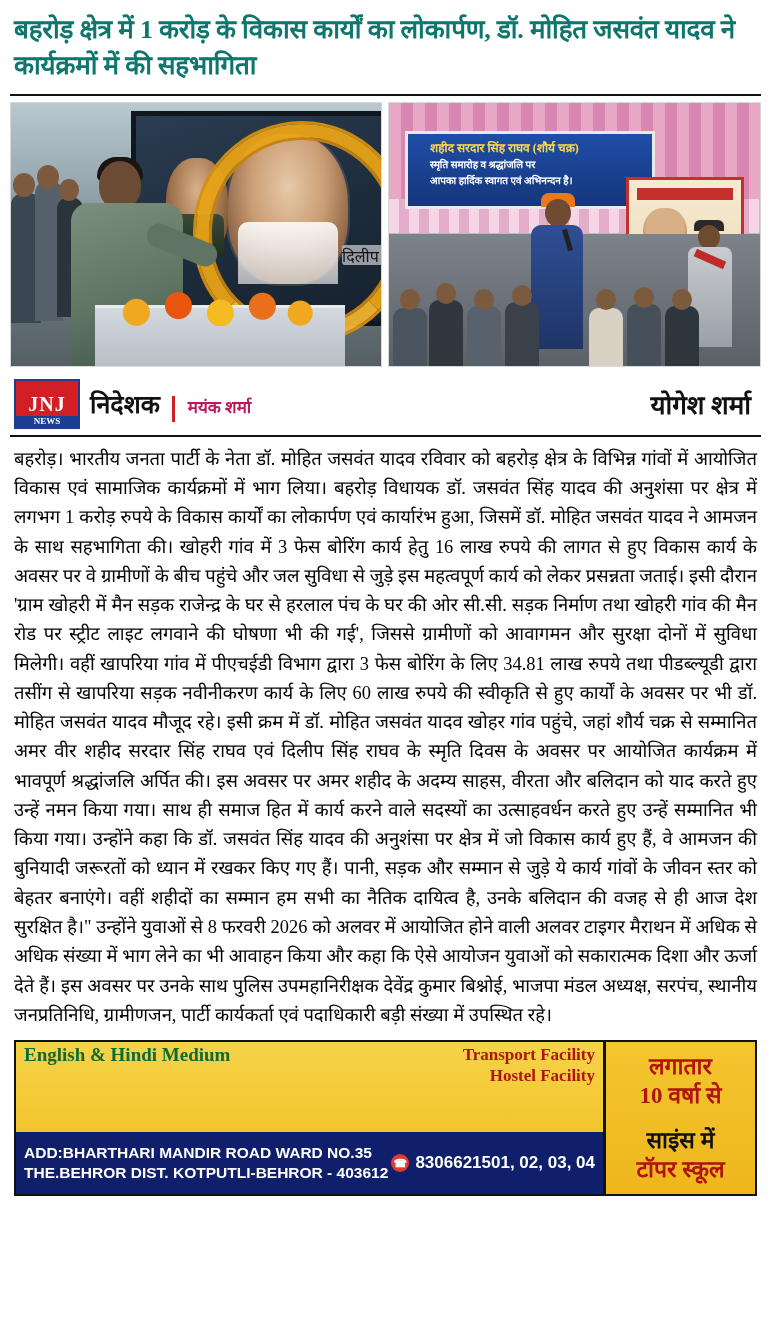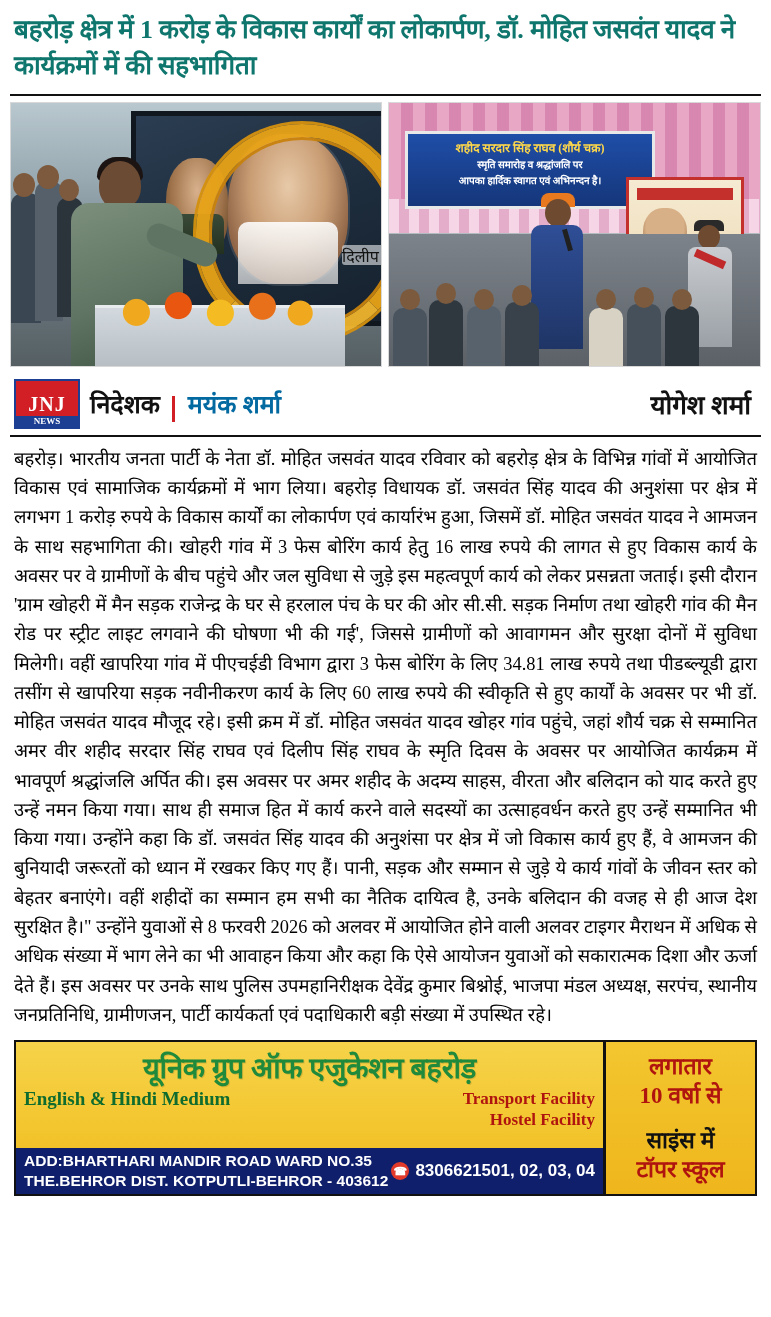--- a/index.html
+++ b/index.html
@@ -159,23 +159,23 @@
   }
   .p2-banner {
     position: absolute; left: 16px; top: 28px; width: 250px; height: 78px;
     background: linear-gradient(180deg, #1f4ea8 0%, #15367a 100%);
     border: 3px solid #e8e8e8;
     color: #ffd84a;
     font-family: "Liberation Serif", serif;
     font-weight: bold;
     font-size: 12px;
     line-height: 1.55;
-    padding: 5px 12px;
-    box-sizing: border-box;
-    text-align: center;
+    padding: 5px 22px;
+    box-sizing: border-box;
+    text-align: left;
     overflow: hidden;
   }
   .p2-banner .l2 { color: #fff; font-size: 10px; }
   .p2-poster {
     position: absolute; right: 16px; top: 74px; width: 112px; height: 108px;
     background: linear-gradient(180deg, #f5ead2 0%, #eedcb6 100%);
     border: 3px solid #c4302b;
   }
   .p2-poster:before {
     content: ""; position: absolute; left: 8px; top: 8px; right: 8px; height: 12px;
@@ -274,22 +274,22 @@
     display: inline-block;
     width: 3px;
     height: 26px;
     background: #d21f26;
     margin: 0 8px;
     vertical-align: middle;
   }
   .byline-name-red {
     font-family: "Liberation Serif", serif;
     font-weight: bold;
-    font-size: 25px;
-    color: #0369a1;
+    font-size: 17px;
+    color: #be185d;
   }
   .byline-right {
     font-family: "Liberation Serif", serif;
     font-weight: bold;
     font-size: 26px;
     color: #111;
     padding-right: 6px;
   }
   .rule-thin { height: 2px; background: #111; margin: 0 0 8px 0; }
 
@@ -375,21 +375,21 @@
     color: #fff;
     display: flex;
     align-items: center;
     justify-content: space-between;
     padding: 16px 8px;
     box-sizing: border-box;
     font-family: "Liberation Sans", sans-serif;
     font-weight: bold;
     font-size: 15.5px;
     line-height: 1.3;
-    height: 46px;
+    height: 62px;
   }
   .ad-phone {
     display: flex;
     align-items: center;
     gap: 6px;
     color: #ffffff;
     font-size: 17px;
     white-space: nowrap;
   }
   .phone-icon {
@@ -515,21 +515,20 @@
     </div>
     <div class="byline-right">योगेश शर्मा</div>
   </div>
 
   <div class="rule-thin"></div>
 
   <div class="body-copy">बहरोड़। भारतीय जनता पार्टी के नेता डॉ. मोहित जसवंत यादव रविवार को बहरोड़ क्षेत्र के विभिन्न गांवों में आयोजित विकास एवं सामाजिक कार्यक्रमों में भाग लिया। बहरोड़ विधायक डॉ. जसवंत सिंह यादव की अनुशंसा पर क्षेत्र में लगभग 1 करोड़ रुपये के विकास कार्यों का लोकार्पण एवं कार्यारंभ हुआ, जिसमें डॉ. मोहित जसवंत यादव ने आमजन के साथ सहभागिता की। खोहरी गांव में 3 फेस बोरिंग कार्य हेतु 16 लाख रुपये की लागत से हुए विकास कार्य के अवसर पर वे ग्रामीणों के बीच पहुंचे और जल सुविधा से जुड़े इस महत्वपूर्ण कार्य को लेकर प्रसन्नता जताई। इसी दौरान 'ग्राम खोहरी में मैन सड़क राजेन्द्र के घर से हरलाल पंच के घर की ओर सी.सी. सड़क निर्माण तथा खोहरी गांव की मैन रोड पर स्ट्रीट लाइट लगवाने की घोषणा भी की गई', जिससे ग्रामीणों को आवागमन और सुरक्षा दोनों में सुविधा मिलेगी। वहीं खापरिया गांव में पीएचईडी विभाग द्वारा 3 फेस बोरिंग के लिए 34.81 लाख रुपये तथा पीडब्ल्यूडी द्वारा तसींग से खापरिया सड़क नवीनीकरण कार्य के लिए 60 लाख रुपये की स्वीकृति से हुए कार्यों के अवसर पर भी डॉ. मोहित जसवंत यादव मौजूद रहे। इसी क्रम में डॉ. मोहित जसवंत यादव खोहर गांव पहुंचे, जहां शौर्य चक्र से सम्मानित अमर वीर शहीद सरदार सिंह राघव एवं दिलीप सिंह राघव के स्मृति दिवस के अवसर पर आयोजित कार्यक्रम में भावपूर्ण श्रद्धांजलि अर्पित की। इस अवसर पर अमर शहीद के अदम्य साहस, वीरता और बलिदान को याद करते हुए उन्हें नमन किया गया। साथ ही समाज हित में कार्य करने वाले सदस्यों का उत्साहवर्धन करते हुए उन्हें सम्मानित भी किया गया। उन्होंने कहा कि डॉ. जसवंत सिंह यादव की अनुशंसा पर क्षेत्र में जो विकास कार्य हुए हैं, वे आमजन की बुनियादी जरूरतों को ध्यान में रखकर किए गए हैं। पानी, सड़क और सम्मान से जुड़े ये कार्य गांवों के जीवन स्तर को बेहतर बनाएंगे। वहीं शहीदों का सम्मान हम सभी का नैतिक दायित्व है, उनके बलिदान की वजह से ही आज देश सुरक्षित है।" उन्होंने युवाओं से 8 फरवरी 2026 को अलवर में आयोजित होने वाली अलवर टाइगर मैराथन में अधिक से अधिक संख्या में भाग लेने का भी आवाहन किया और कहा कि ऐसे आयोजन युवाओं को सकारात्मक दिशा और ऊर्जा देते हैं। इस अवसर पर उनके साथ पुलिस उपमहानिरीक्षक देवेंद्र कुमार बिश्नोई, भाजपा मंडल अध्यक्ष, सरपंच, स्थानीय जनप्रतिनिधि, ग्रामीणजन, पार्टी कार्यकर्ता एवं पदाधिकारी बड़ी संख्या में उपस्थित रहे।</div>
 
   <div class="ad">
     <div class="ad-main">
-      <div class="ad-title">यूनिक ग्रुप ऑफ एजुकेशन बहरोड़</div>
       <div class="ad-mid">
         <div class="ad-medium">English &amp; Hindi Medium</div>
         <div class="ad-fac">
           <div>Transport Facility</div>
           <div>Hostel Facility</div>
         </div>
       </div>
       <div class="ad-addr">
         <div>
           <div>ADD:BHARTHARI MANDIR ROAD WARD NO.35</div>

